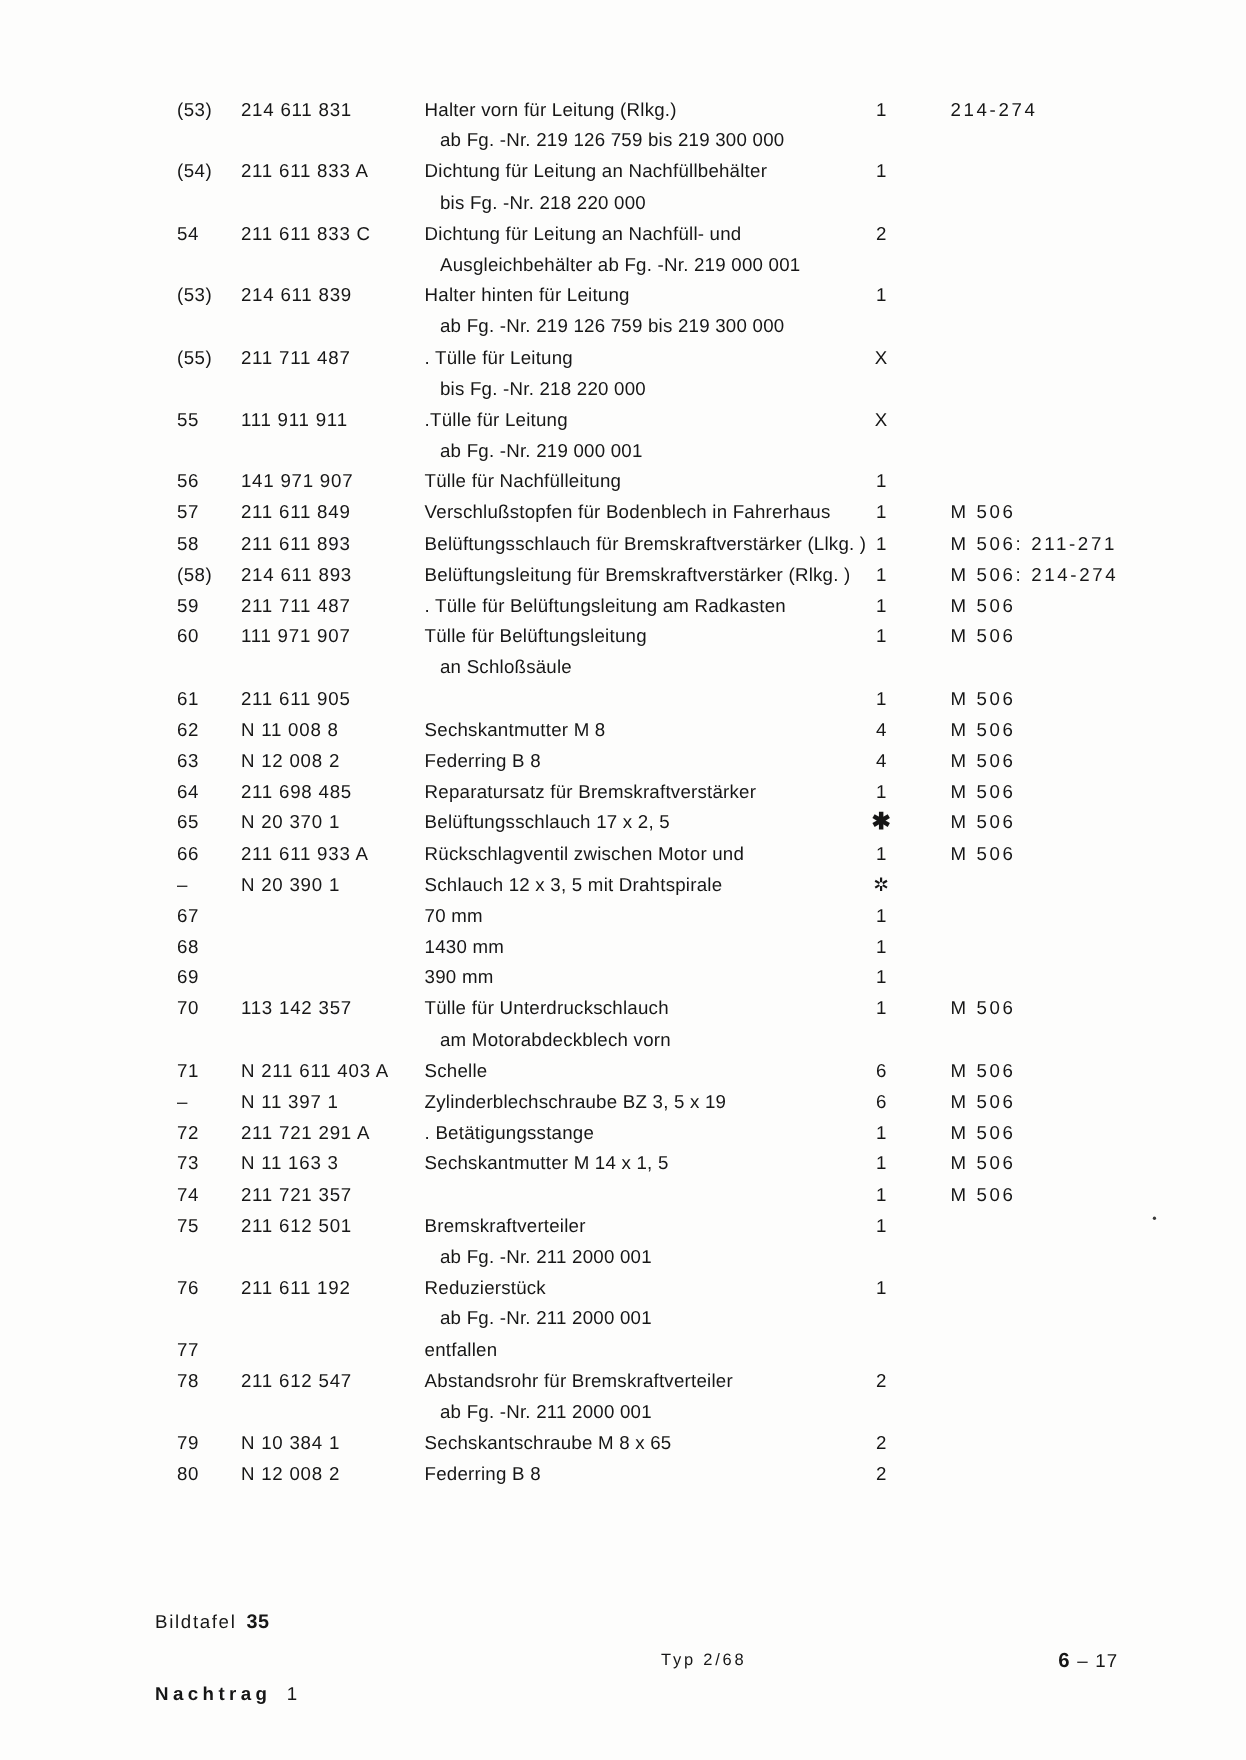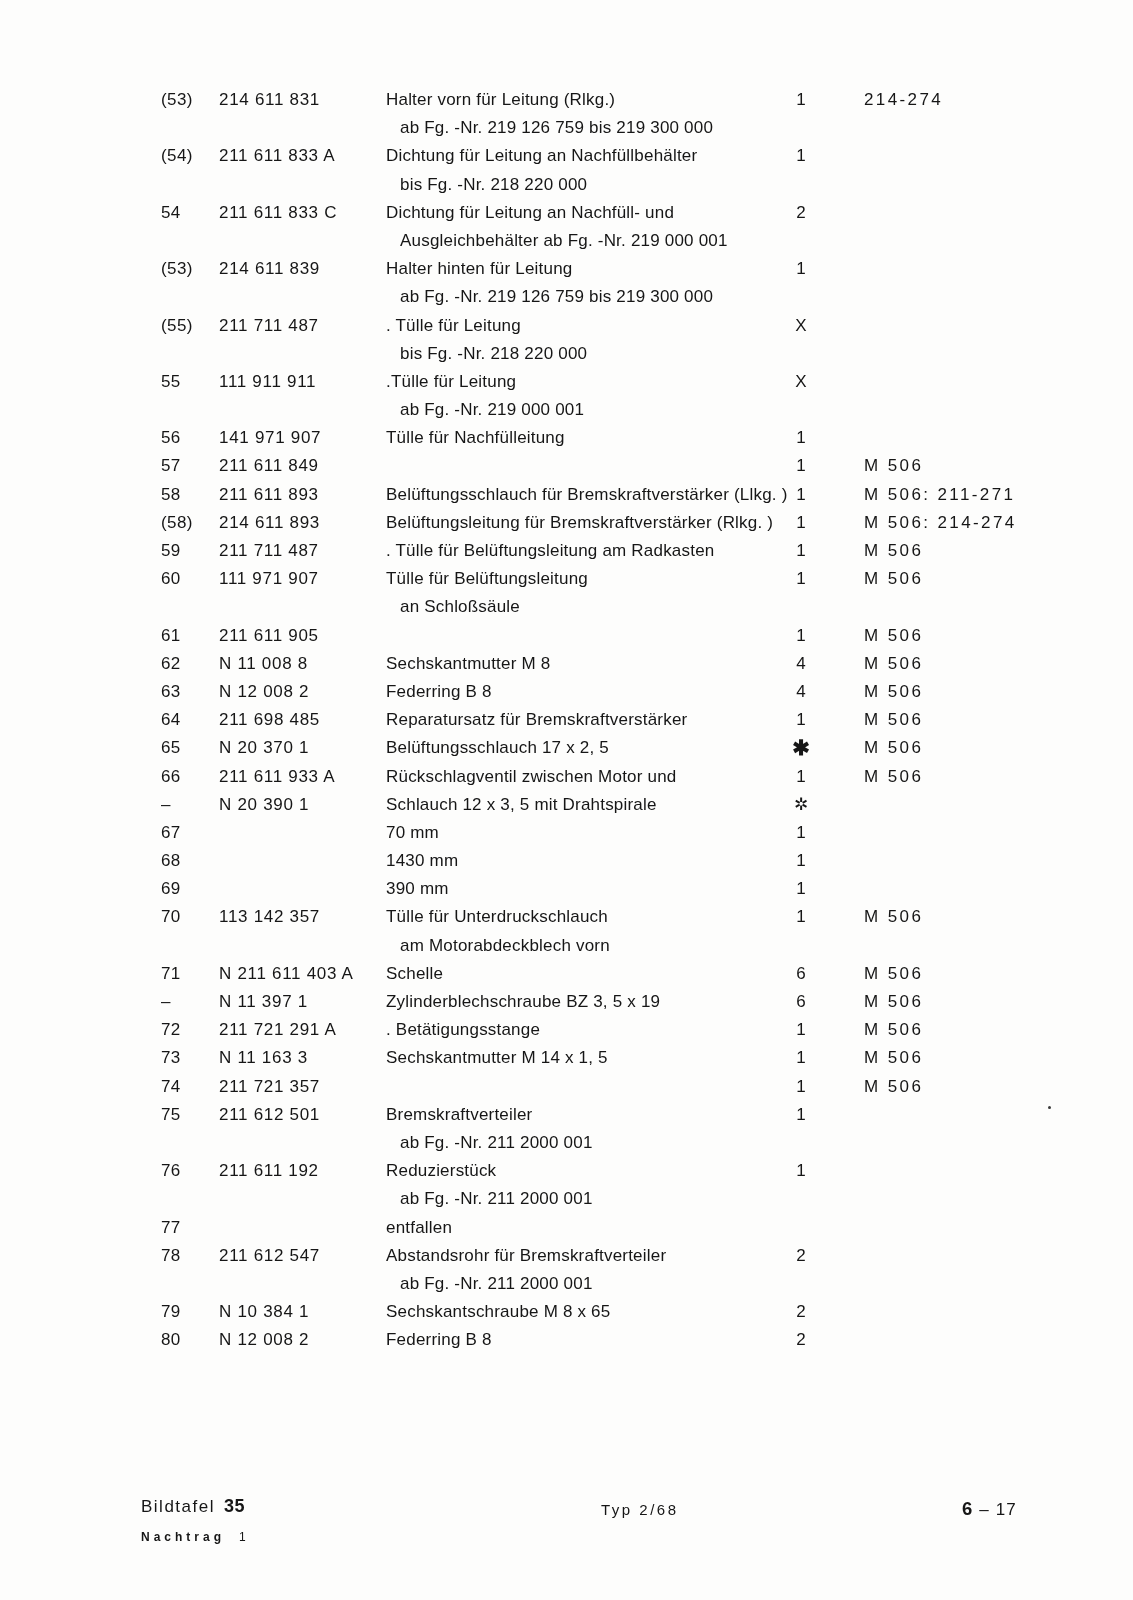--- a/index.html
+++ b/index.html
@@ -40,30 +40,30 @@
   .desc   { left: 374px; letter-spacing: 0.2px; }
   .desc.sub { left: 388px; }
   .qty    { left: 770px; width: 38px; text-align: center; }
   .qty.star1 { font-size: 21px; font-weight: bold; }
   .qty.star2 { font-size: 17px; }
   .remark { left: 852px; letter-spacing: 2.4px; }
 
   .footer-bildtafel {
     position: absolute;
     left: 141px;
-    top: 1496px;
+    top: 1464px;
     font-size: 17px;
     letter-spacing: 1.5px;
   }
   .footer-bildtafel b { font-size: 18px; margin-left: 9px; letter-spacing: 0.5px; }
   .footer-nachtrag {
     position: absolute;
     left: 141px;
     top: 1530px;
-    font-size: 12px;
+    font-size: 17px;
     font-weight: bold;
     letter-spacing: 4px;
   }
   .footer-nachtrag .num { margin-left: 14px; font-weight: normal; }
   .footer-typ {
     position: absolute;
     left: 601px;
     top: 1501px;
     font-size: 15px;
     letter-spacing: 2.5px;
@@ -150,20 +150,21 @@
       </div>
       <div class="line">
         <span class="cell pos">56</span>
         <span class="cell part">141 971 907</span>
         <span class="cell desc">Tülle für Nachfülleitung</span>
         <span class="cell qty">1</span>
       </div>
       <div class="line">
         <span class="cell pos">57</span>
         <span class="cell part">211 611 849</span>
+        <span class="cell desc">Verschlußstopfen für Bodenblech in Fahrerhaus</span>
         <span class="cell qty">1</span>
         <span class="cell remark">M 506</span>
       </div>
       <div class="line">
         <span class="cell pos">58</span>
         <span class="cell part">211 611 893</span>
         <span class="cell desc">Belüftungsschlauch für Bremskraftverstärker (Llkg. )</span>
         <span class="cell qty">1</span>
         <span class="cell remark">M 506: 211-271</span>
       </div>

